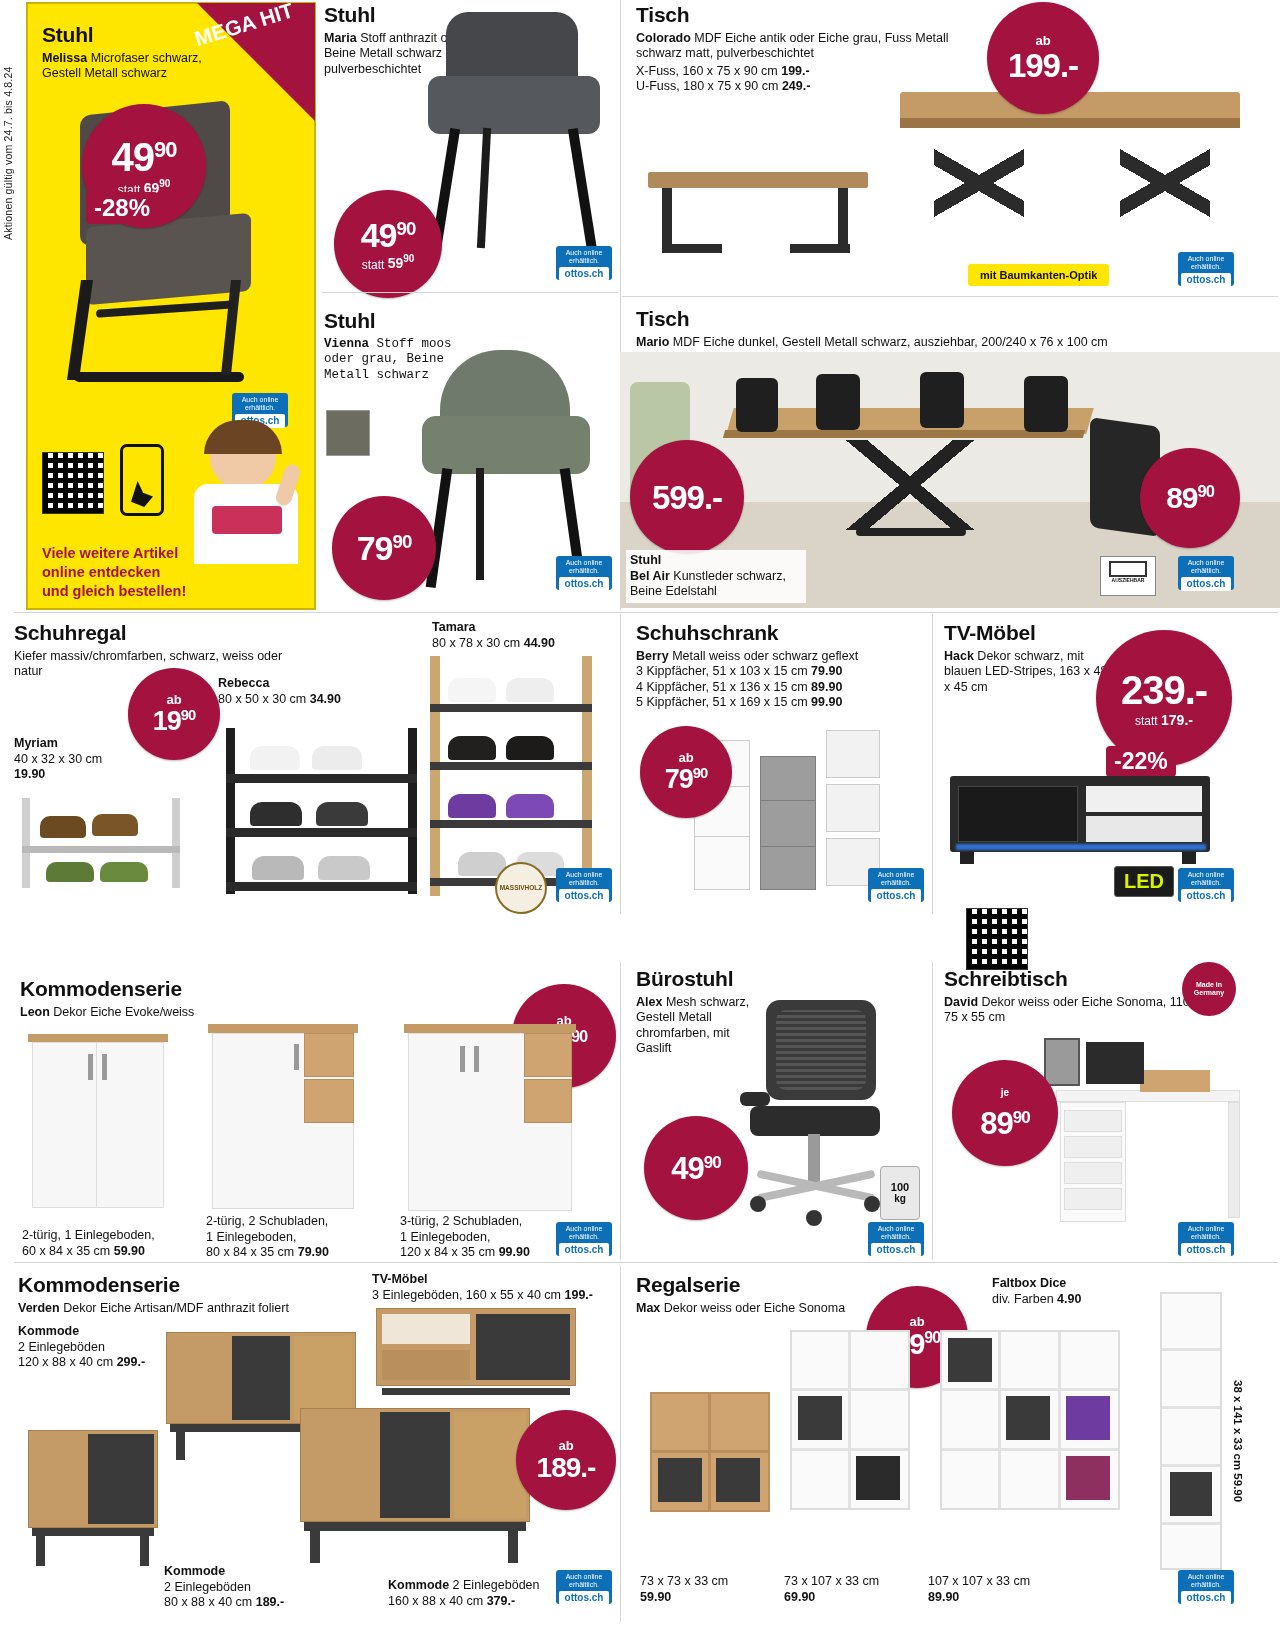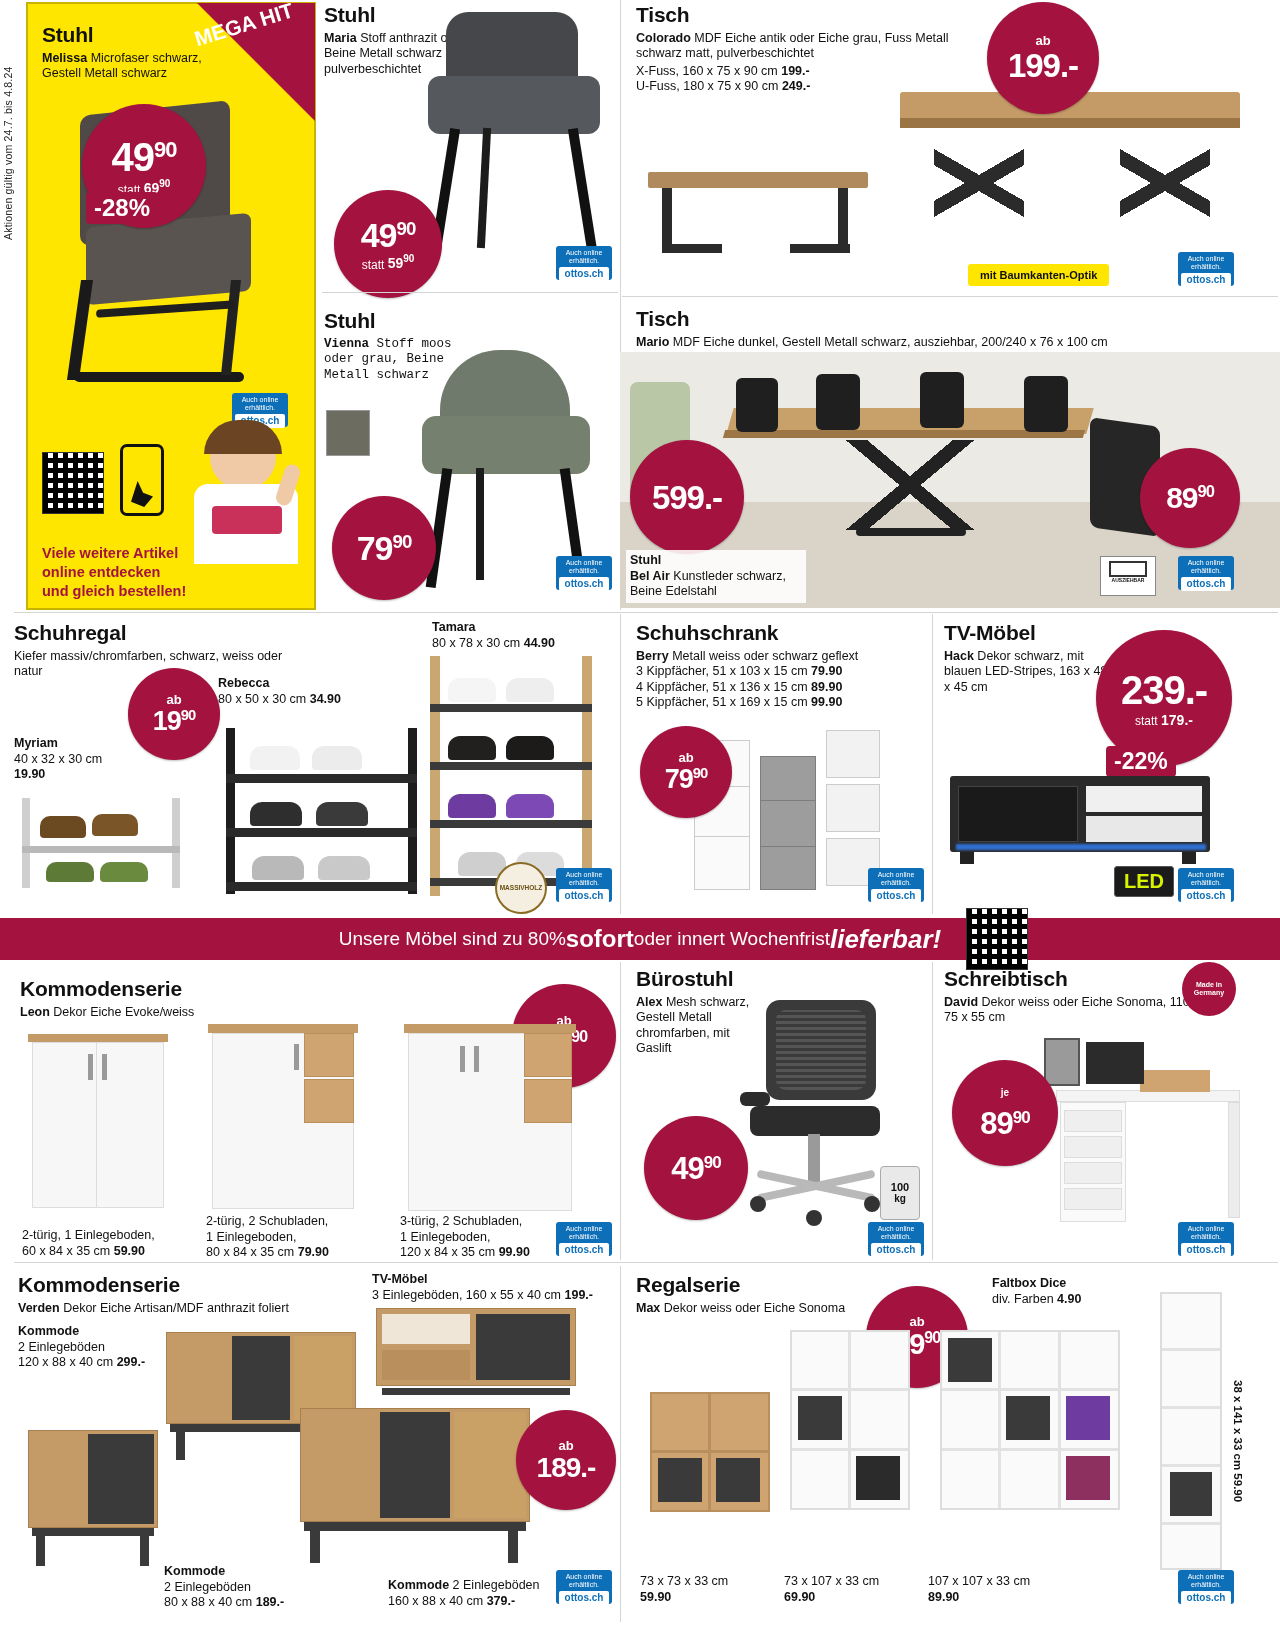--- a/index.html
+++ b/index.html
@@ -471,26 +471,20 @@
     <div style="position:absolute;left:10px;top:96px;width:14px;height:12px;background:#222;"></div>
     <div style="position:absolute;left:232px;top:96px;width:14px;height:12px;background:#222;"></div>
   </div>
   <div class="led-badge" style="left:1114px; top:866px;">LED</div>
   <div class="online" style="left:1178px; top:868px;">
     <div>Auch online</div>
     <div>erhältlich.</div>
     <div class="dom">ottos.ch</div>
   </div>
 
-  <div class="ribbon">
-    <span>Unsere Möbel sind zu 80% </span>
-      <span class="big">sofort</span>
-      <span> oder innert Wochenfrist </span>
-      <span class="big2">lieferbar!</span>
-  </div>
   <div class="qr abs" style="left:966px; top:908px; width:62px; height:62px;">
     <div style="width:100%;height:100%;background:
       repeating-linear-gradient(90deg,#000 0 5px,#fff 5px 10px),
       repeating-linear-gradient(0deg,#000 0 5px,transparent 5px 10px);
       background-blend-mode:multiply;"></div>
   </div>
 
   <div class="abs t" style="left:20px; top:976px; width:330px;">
     <div class="headline">Kommodenserie</div>
     <div class="sub" style="margin-top:3px;">

